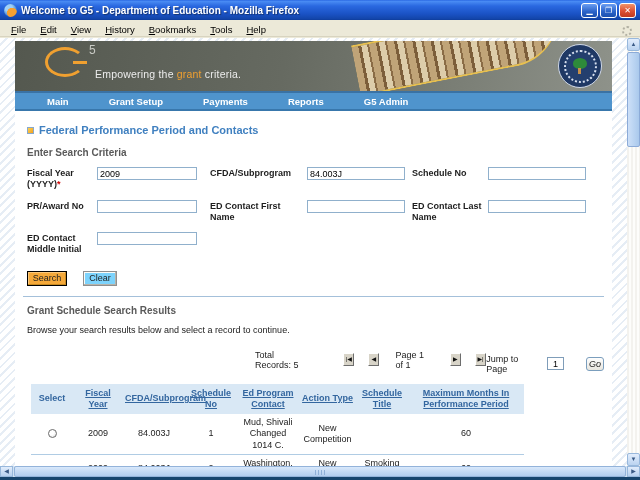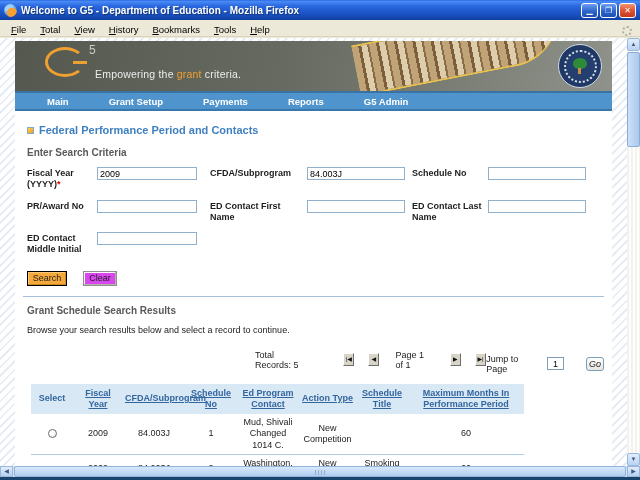--- a/index.html
+++ b/index.html
@@ -76,21 +76,21 @@
     row-gap:9px; font-size:9px; margin-bottom:15px; }
   .f-label { font-weight:bold; color:#1d1d1d; line-height:1.25; padding-top:1px; }
   .f-input { width:100px; height:13px; border:1px solid #90b0cc; font-size:9px;
     padding:0 2px; font-family:"Liberation Sans",sans-serif; }
   .f-input.w2 { width:98px; }
 
   .btn-row { display:flex; gap:16px; margin:3px 0 10px; }
   .btn-search { width:40px; height:15px; background:#f5a93a; border:1px solid #000000;
     box-shadow:inset -1px -1px 0 #c78a22, inset 1px 1px 0 #fbc97c;
     font-size:9px; text-align:center; line-height:13px; }
-  .btn-clear { width:34px; height:15px; background:#d946ef; border:1px solid #8f8f8f;
+  .btn-clear { width:34px; height:15px; background:#7dd3fc; border:1px solid #8f8f8f;
     box-shadow:inset -1px -1px 0 #b8b4aa, inset 1px 1px 0 #fbfaf6;
     font-size:9px; text-align:center; line-height:13px; }
   .divider { border-top:1px solid #a4c0da; margin:2px -4px 8px -4px; }
 
   
   .pagination { display:flex; align-items:center; font-size:9px; margin:2px 0 10px; }
   .total-rec { margin-left:228px; }
   .pg-btn { width:13px; height:13px; background:#d8d4c8; border:1px solid;
     border-color:#fff #6d6d6d #6d6d6d #fff; font-size:6px; line-height:11px; text-align:center;
     color:#111; margin-left:14px; }
@@ -142,21 +142,21 @@
     <div class="title-text">Welcome to G5 - Department of Education - Mozilla Firefox</div>
     <div class="win-btns">
       <div class="win-btn">▁</div>
       <div class="win-btn">❐</div>
       <div class="win-btn close">✕</div>
     </div>
   </div>
 
   <div class="menubar">
     <span class="menu-item">File</span>
-    <span class="menu-item">Total</span>
+    <span class="menu-item">Edit</span>
     <span class="menu-item">View</span>
     <span class="menu-item">History</span>
     <span class="menu-item">Bookmarks</span>
     <span class="menu-item">Tools</span>
     <span class="menu-item">Help</span>
     <span class="throbber"></span>
   </div>
 
   <div class="viewport">
     <div class="app">

